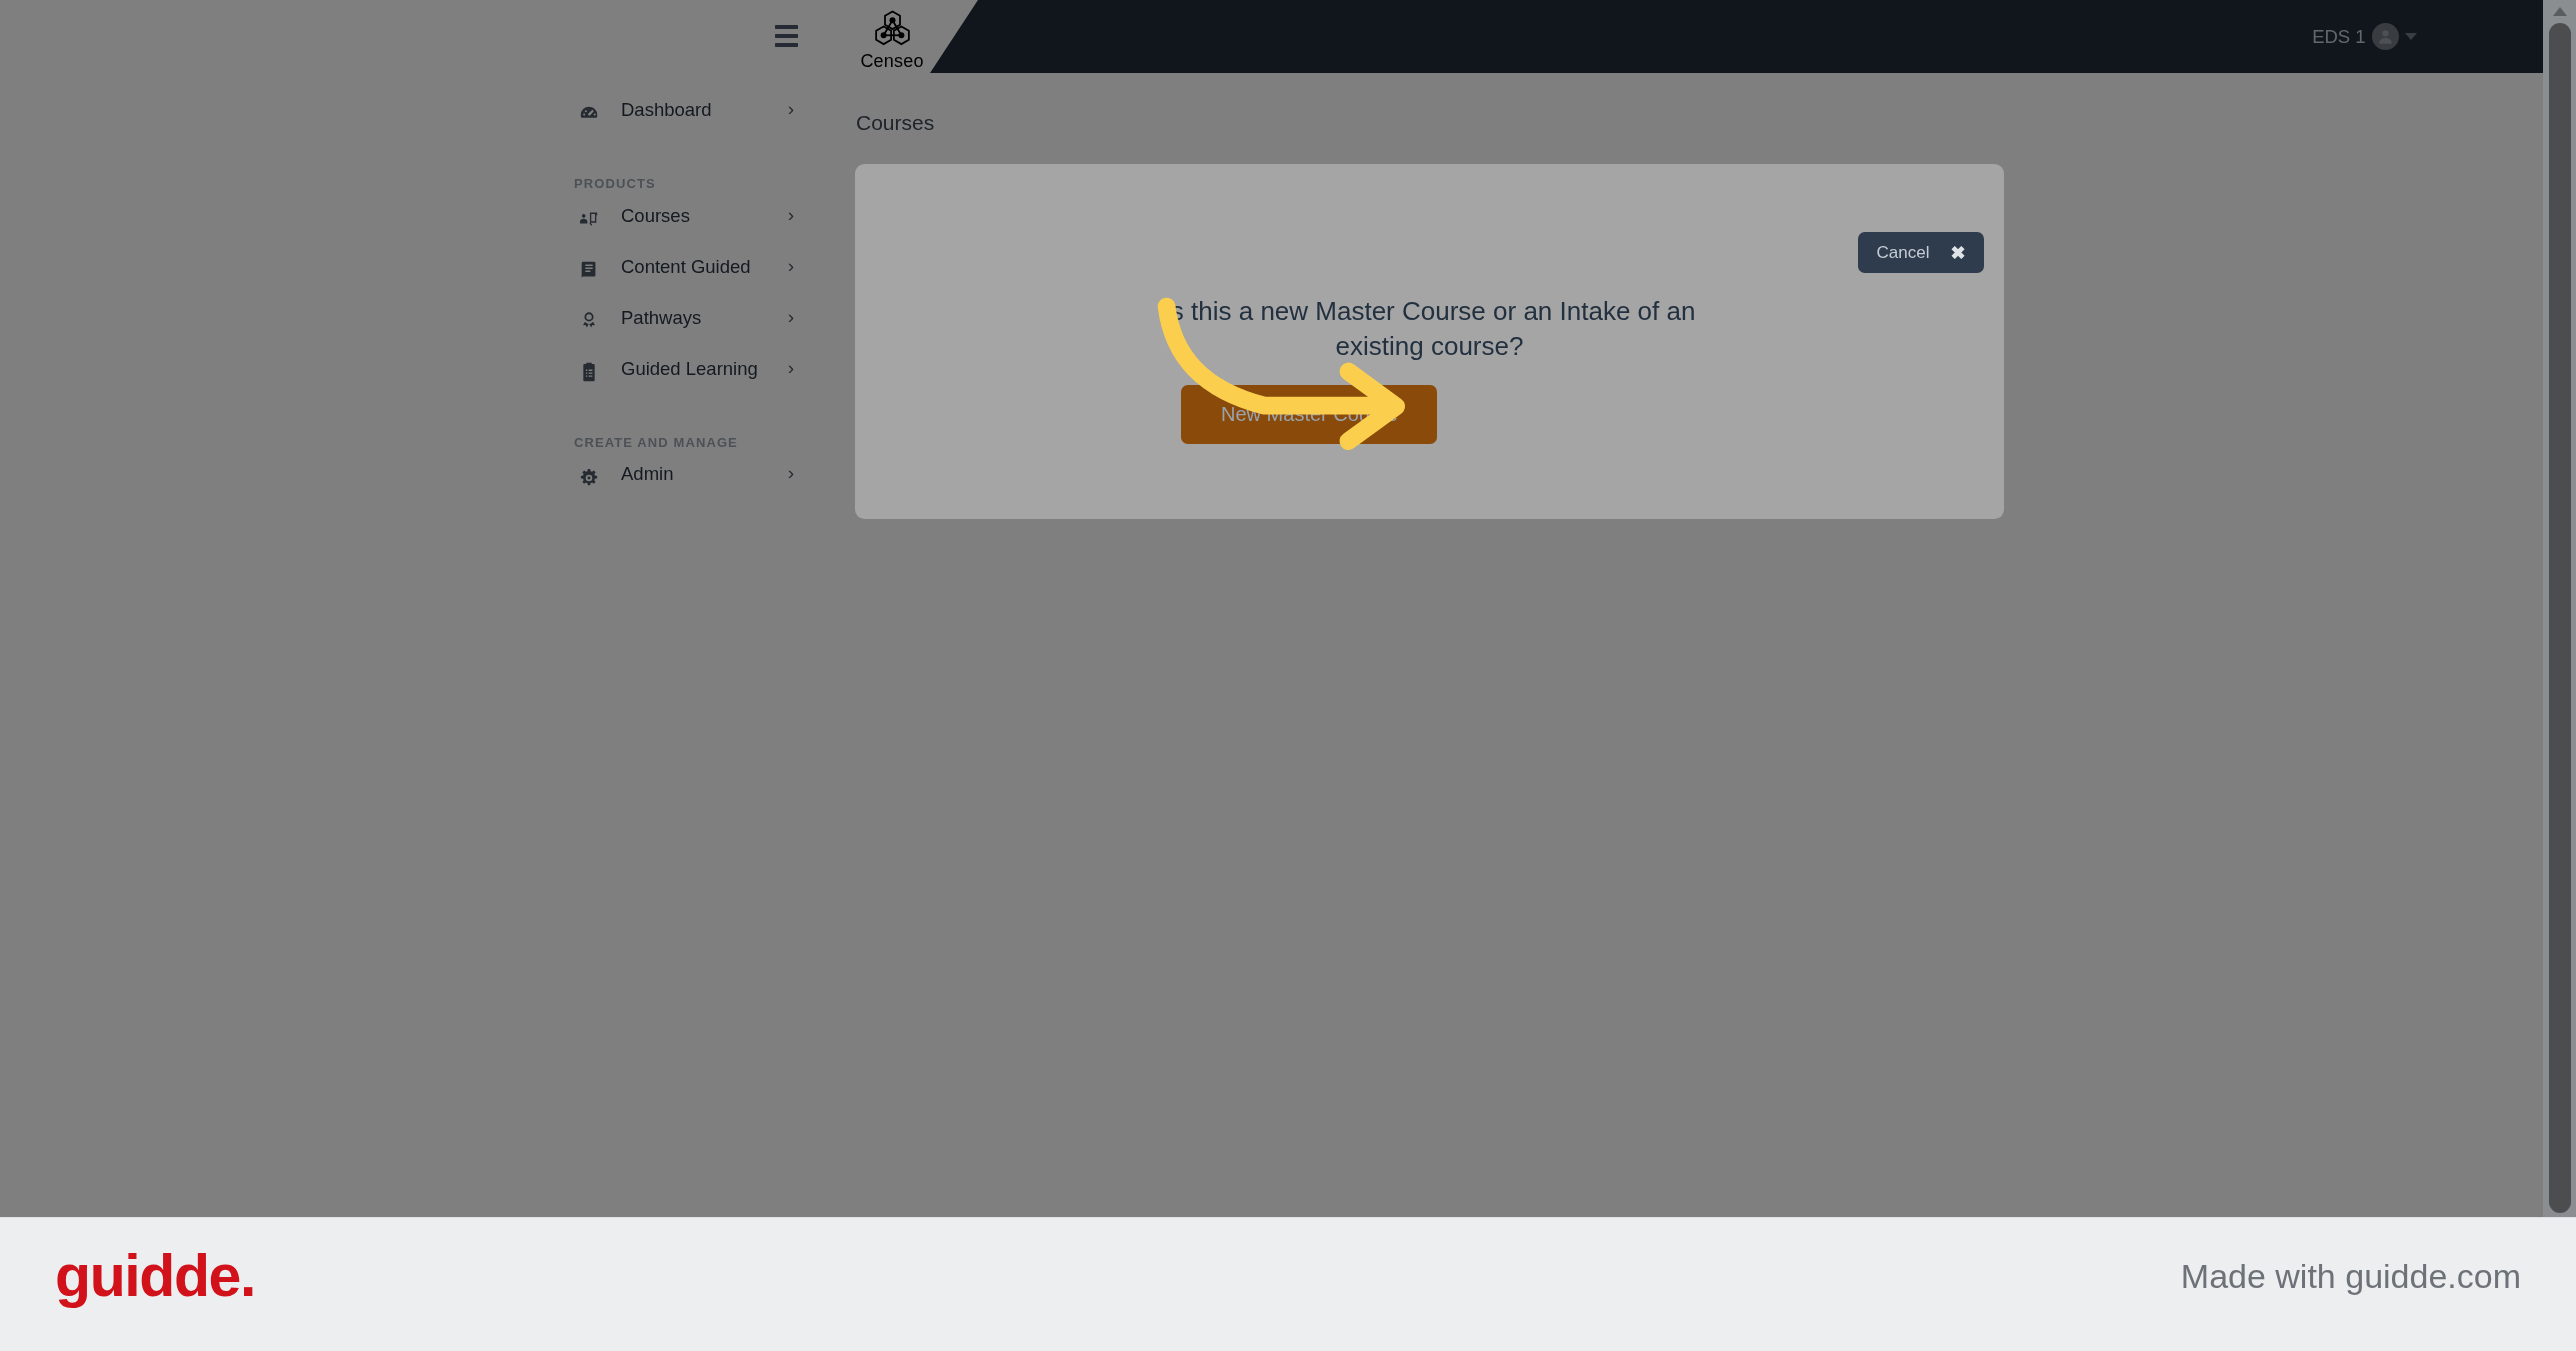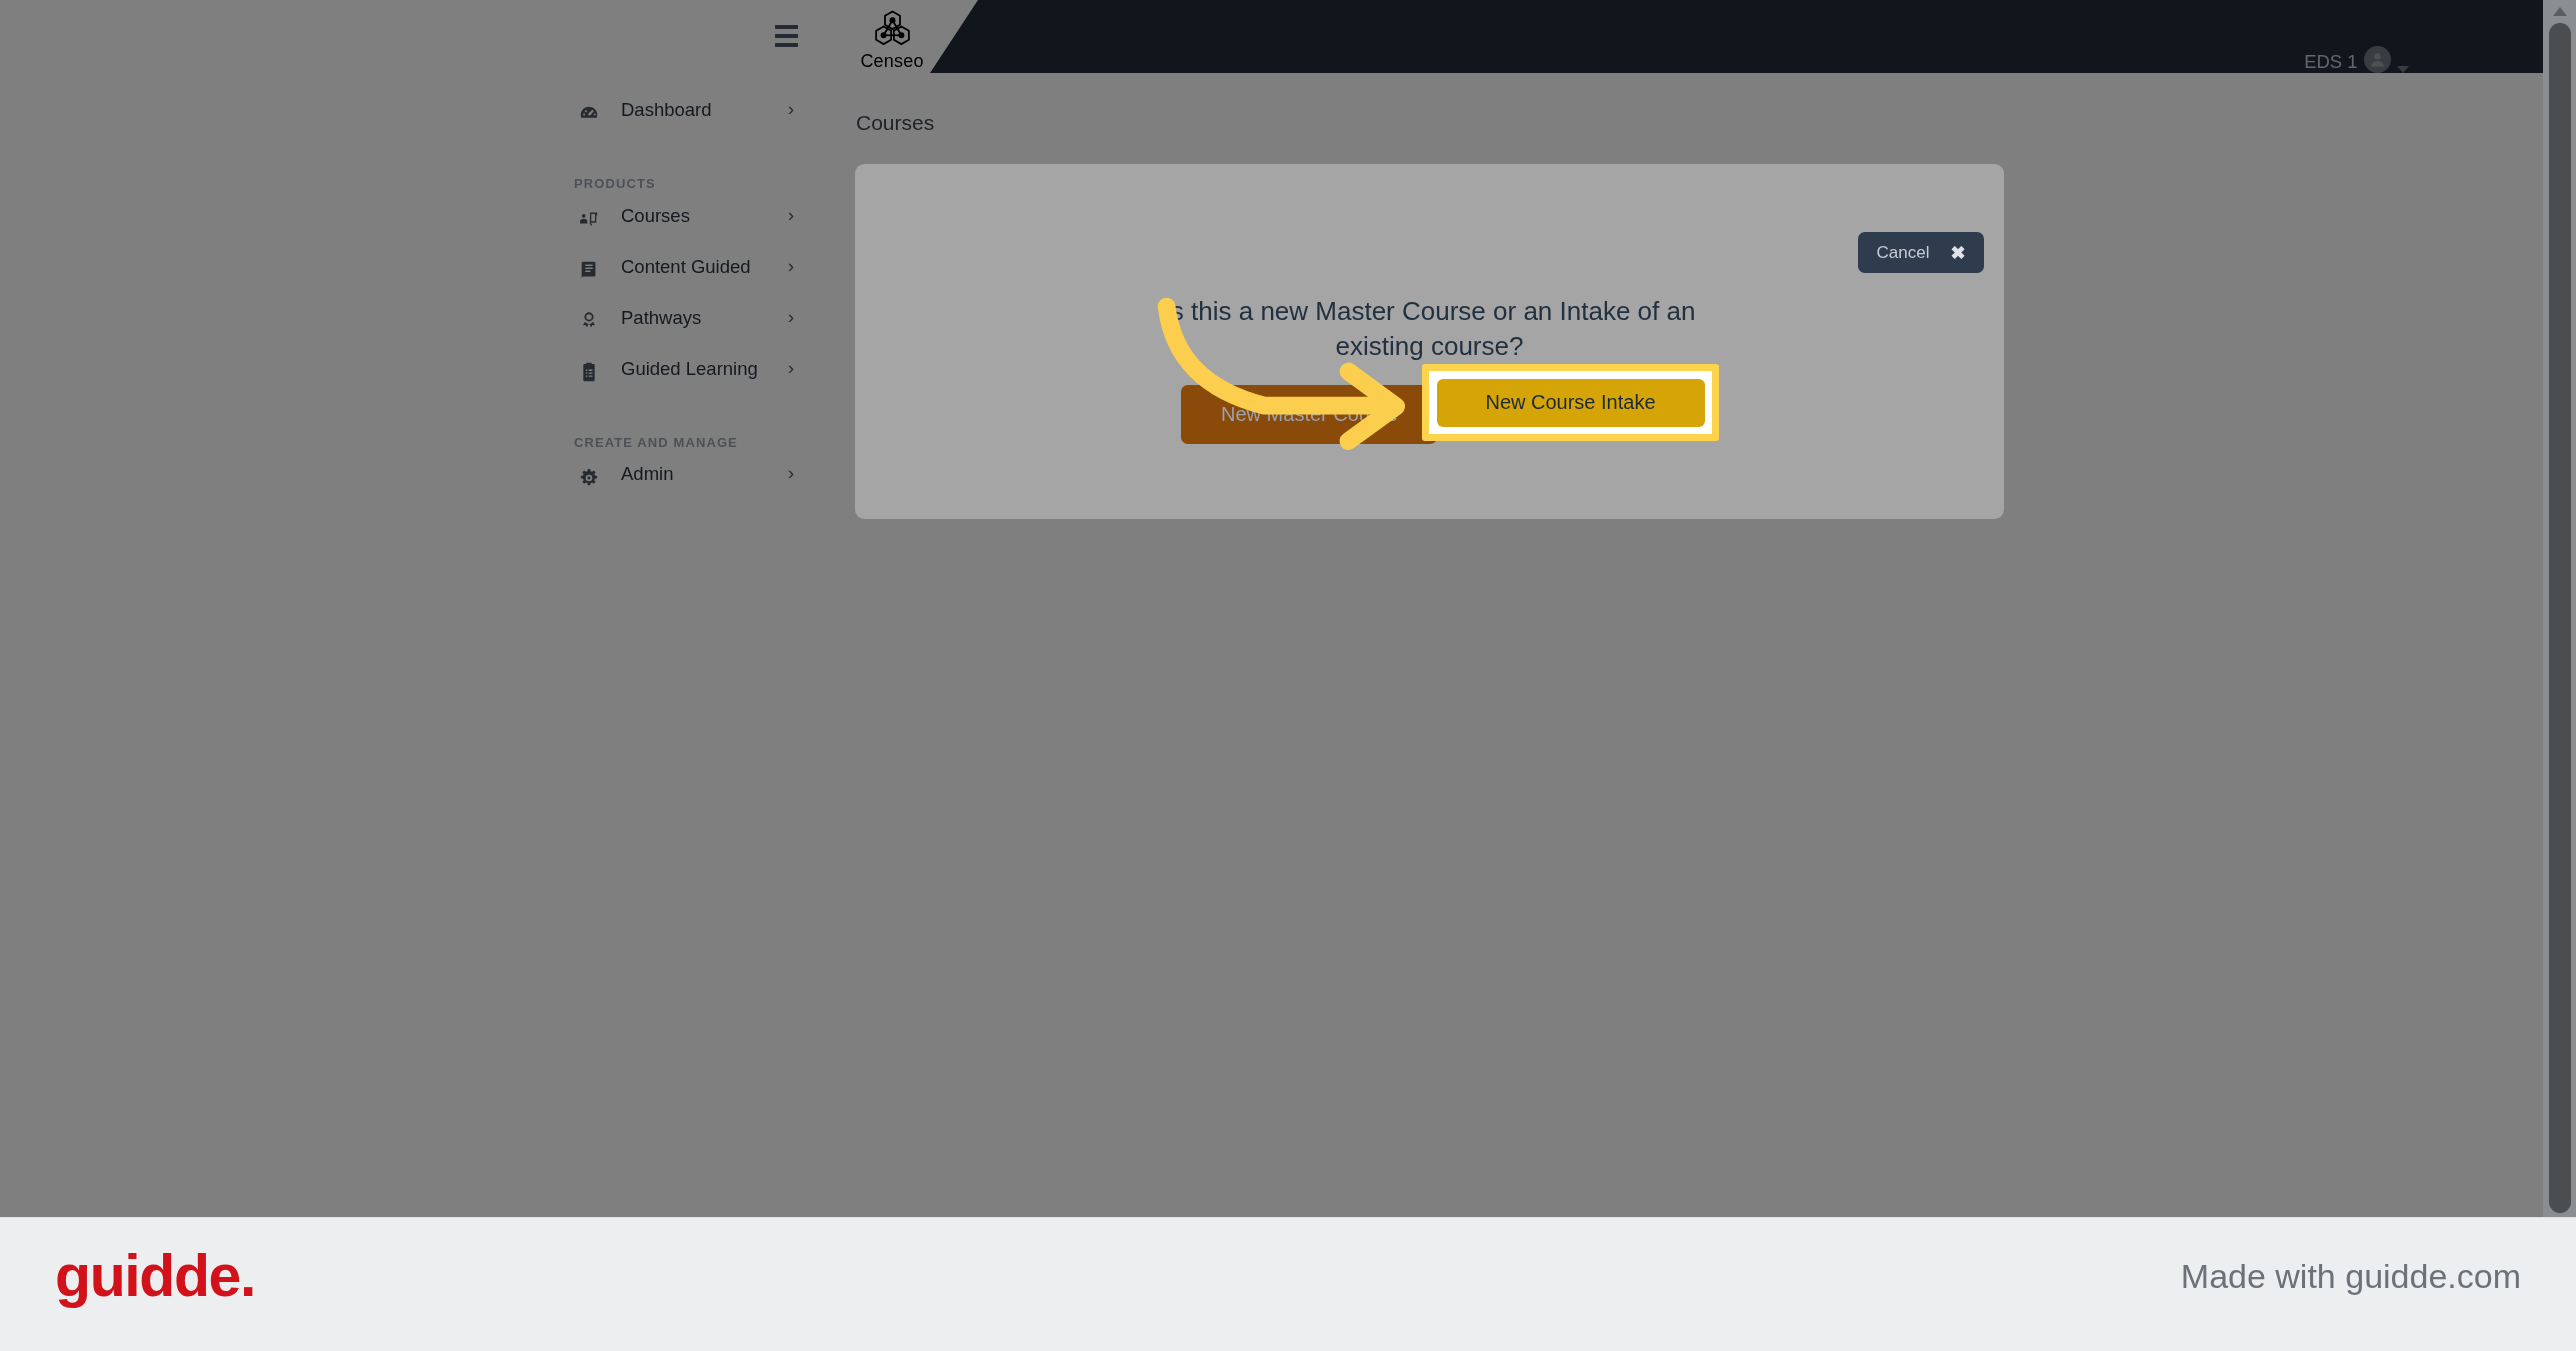--- a/index.html
+++ b/index.html
@@ -66,23 +66,23 @@
     left: 851px; top: 5.5px;
     width: 82px; height: 66px;
     display: flex; flex-direction: column; align-items: center; justify-content: flex-end;
   }
   #logo-text {
     font-size: 18px; color: #000; letter-spacing: 0.2px;
     margin-top: 0px;
   }
   #user-area {
     position: absolute;
-    right: 167px; top: 0;
+    right: 159px; top: 0;
     height: 73px;
-    display: flex; align-items: flex-end; gap: 6.2px;
+    display: flex; align-items: center; gap: 6.2px;
     cursor: pointer;
   }
   #user-name { color: #c6ccd4; font-size: 18.5px; }
   #avatar {
     width: 27px; height: 27px; border-radius: 50%;
     background: #737b85;
     display: flex; align-items: center; justify-content: center;
   }
   #caret { width: 0; height: 0; border-left: 6.2px solid transparent; border-right: 6.2px solid transparent; border-top: 7.5px solid #737b85; }
 
@@ -374,23 +374,20 @@
 
     <div id="modal-inner">
       <div id="modal-question">Is this a new Master Course or an Intake of an existing course?</div>
       <div id="modal-buttons">
         <button class="m-btn" id="btn-master">New Master Course</button>
         <button class="m-btn" id="btn-intake-ghost" style="visibility:hidden">New Course Intake</button>
       </div>
     </div>
   </section>
 
-  <div id="highlight">
-    <button class="m-btn" id="btn-intake">New Course Intake</button>
-  </div>
 
   <svg id="arrow" viewBox="0 0 420 270">
     <path d="M17 18 C 26 90, 70 140, 160 163 L 335 163" fill="none" stroke="#fbcf4d" stroke-width="26" stroke-linecap="round"></path>
     <path d="M283 113 L 353 164 L 283 215" fill="none" stroke="#fbcf4d" stroke-width="26" stroke-linecap="round" stroke-linejoin="round"></path>
   </svg>
 
   <div id="scrollbar">
     <div id="scroll-up">
         <i></i>
       </div>

